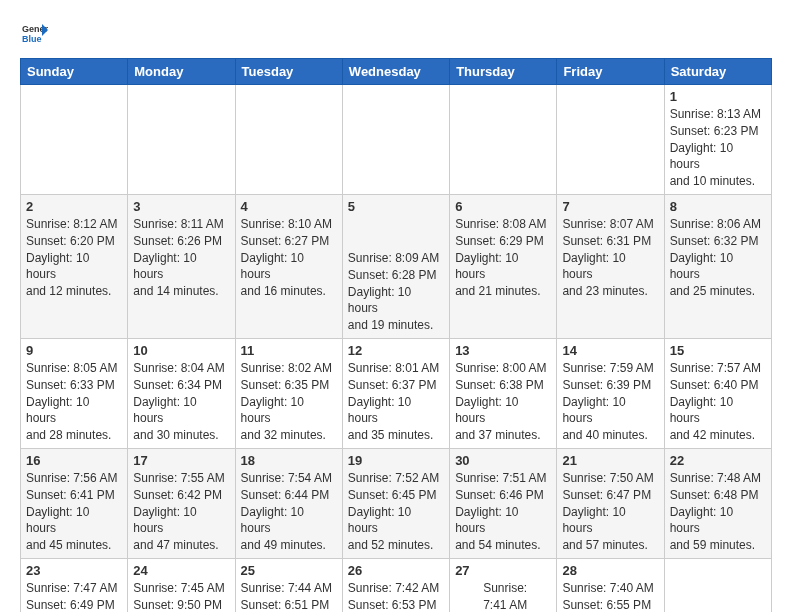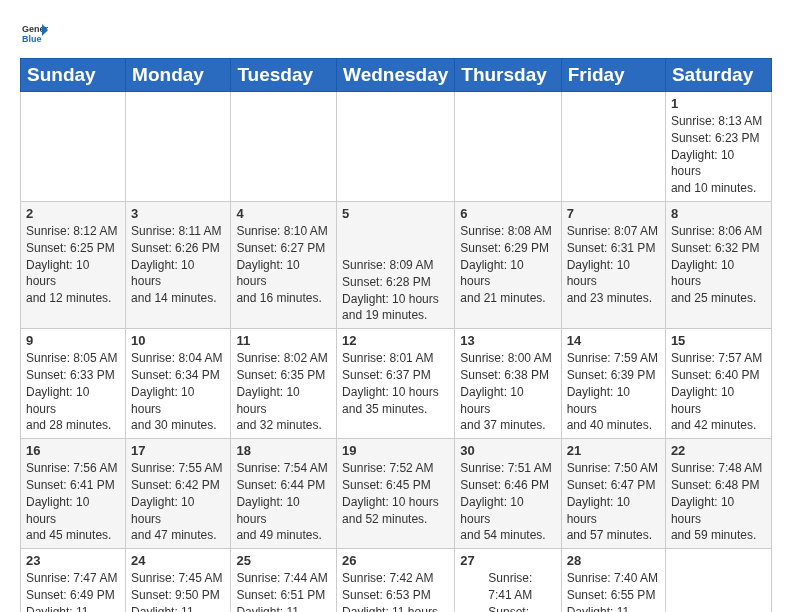--- a/index.html
+++ b/index.html
@@ -48,21 +48,21 @@
     .calendar {
       width: 100%;
       border-collapse: collapse;
       border: 1px solid #ccc;
     }
     .calendar th {
       background: #2a6bbf;
       color: #fff;
       text-align: left;
       padding: 5px 6px;
-      font-size: 19px;
+      font-size: 13px;
       border: 1px solid #1a5aaa;
     }
     .calendar td {
       width: 107px;
       height: 90px;
       vertical-align: top;
       padding: 4px 5px;
       border: 1px solid #ccc;
       font-size: 10px;
       color: #333;
@@ -130,21 +130,21 @@
           <div class="cell-text" style="white-space: pre-line;">Sunrise: 8:13 AM
 Sunset: 6:23 PM
 Daylight: 10 hours
 and 10 minutes.</div>
         </td>
       </tr>
       <tr>
         <td>
           <span class="day-num">2</span>
           <div class="cell-text" style="white-space: pre-line;">Sunrise: 8:12 AM
-Sunset: 6:25 PM
+Sunset: 6:20 PM
 Daylight: 10 hours
 and 12 minutes.</div>
         </td>
         <td>
           <span class="day-num">3</span>
           <div class="cell-text" style="white-space: pre-line;">Sunrise: 8:11 AM
 Sunset: 6:26 PM
 Daylight: 10 hours
 and 14 minutes.</div>
         </td>

